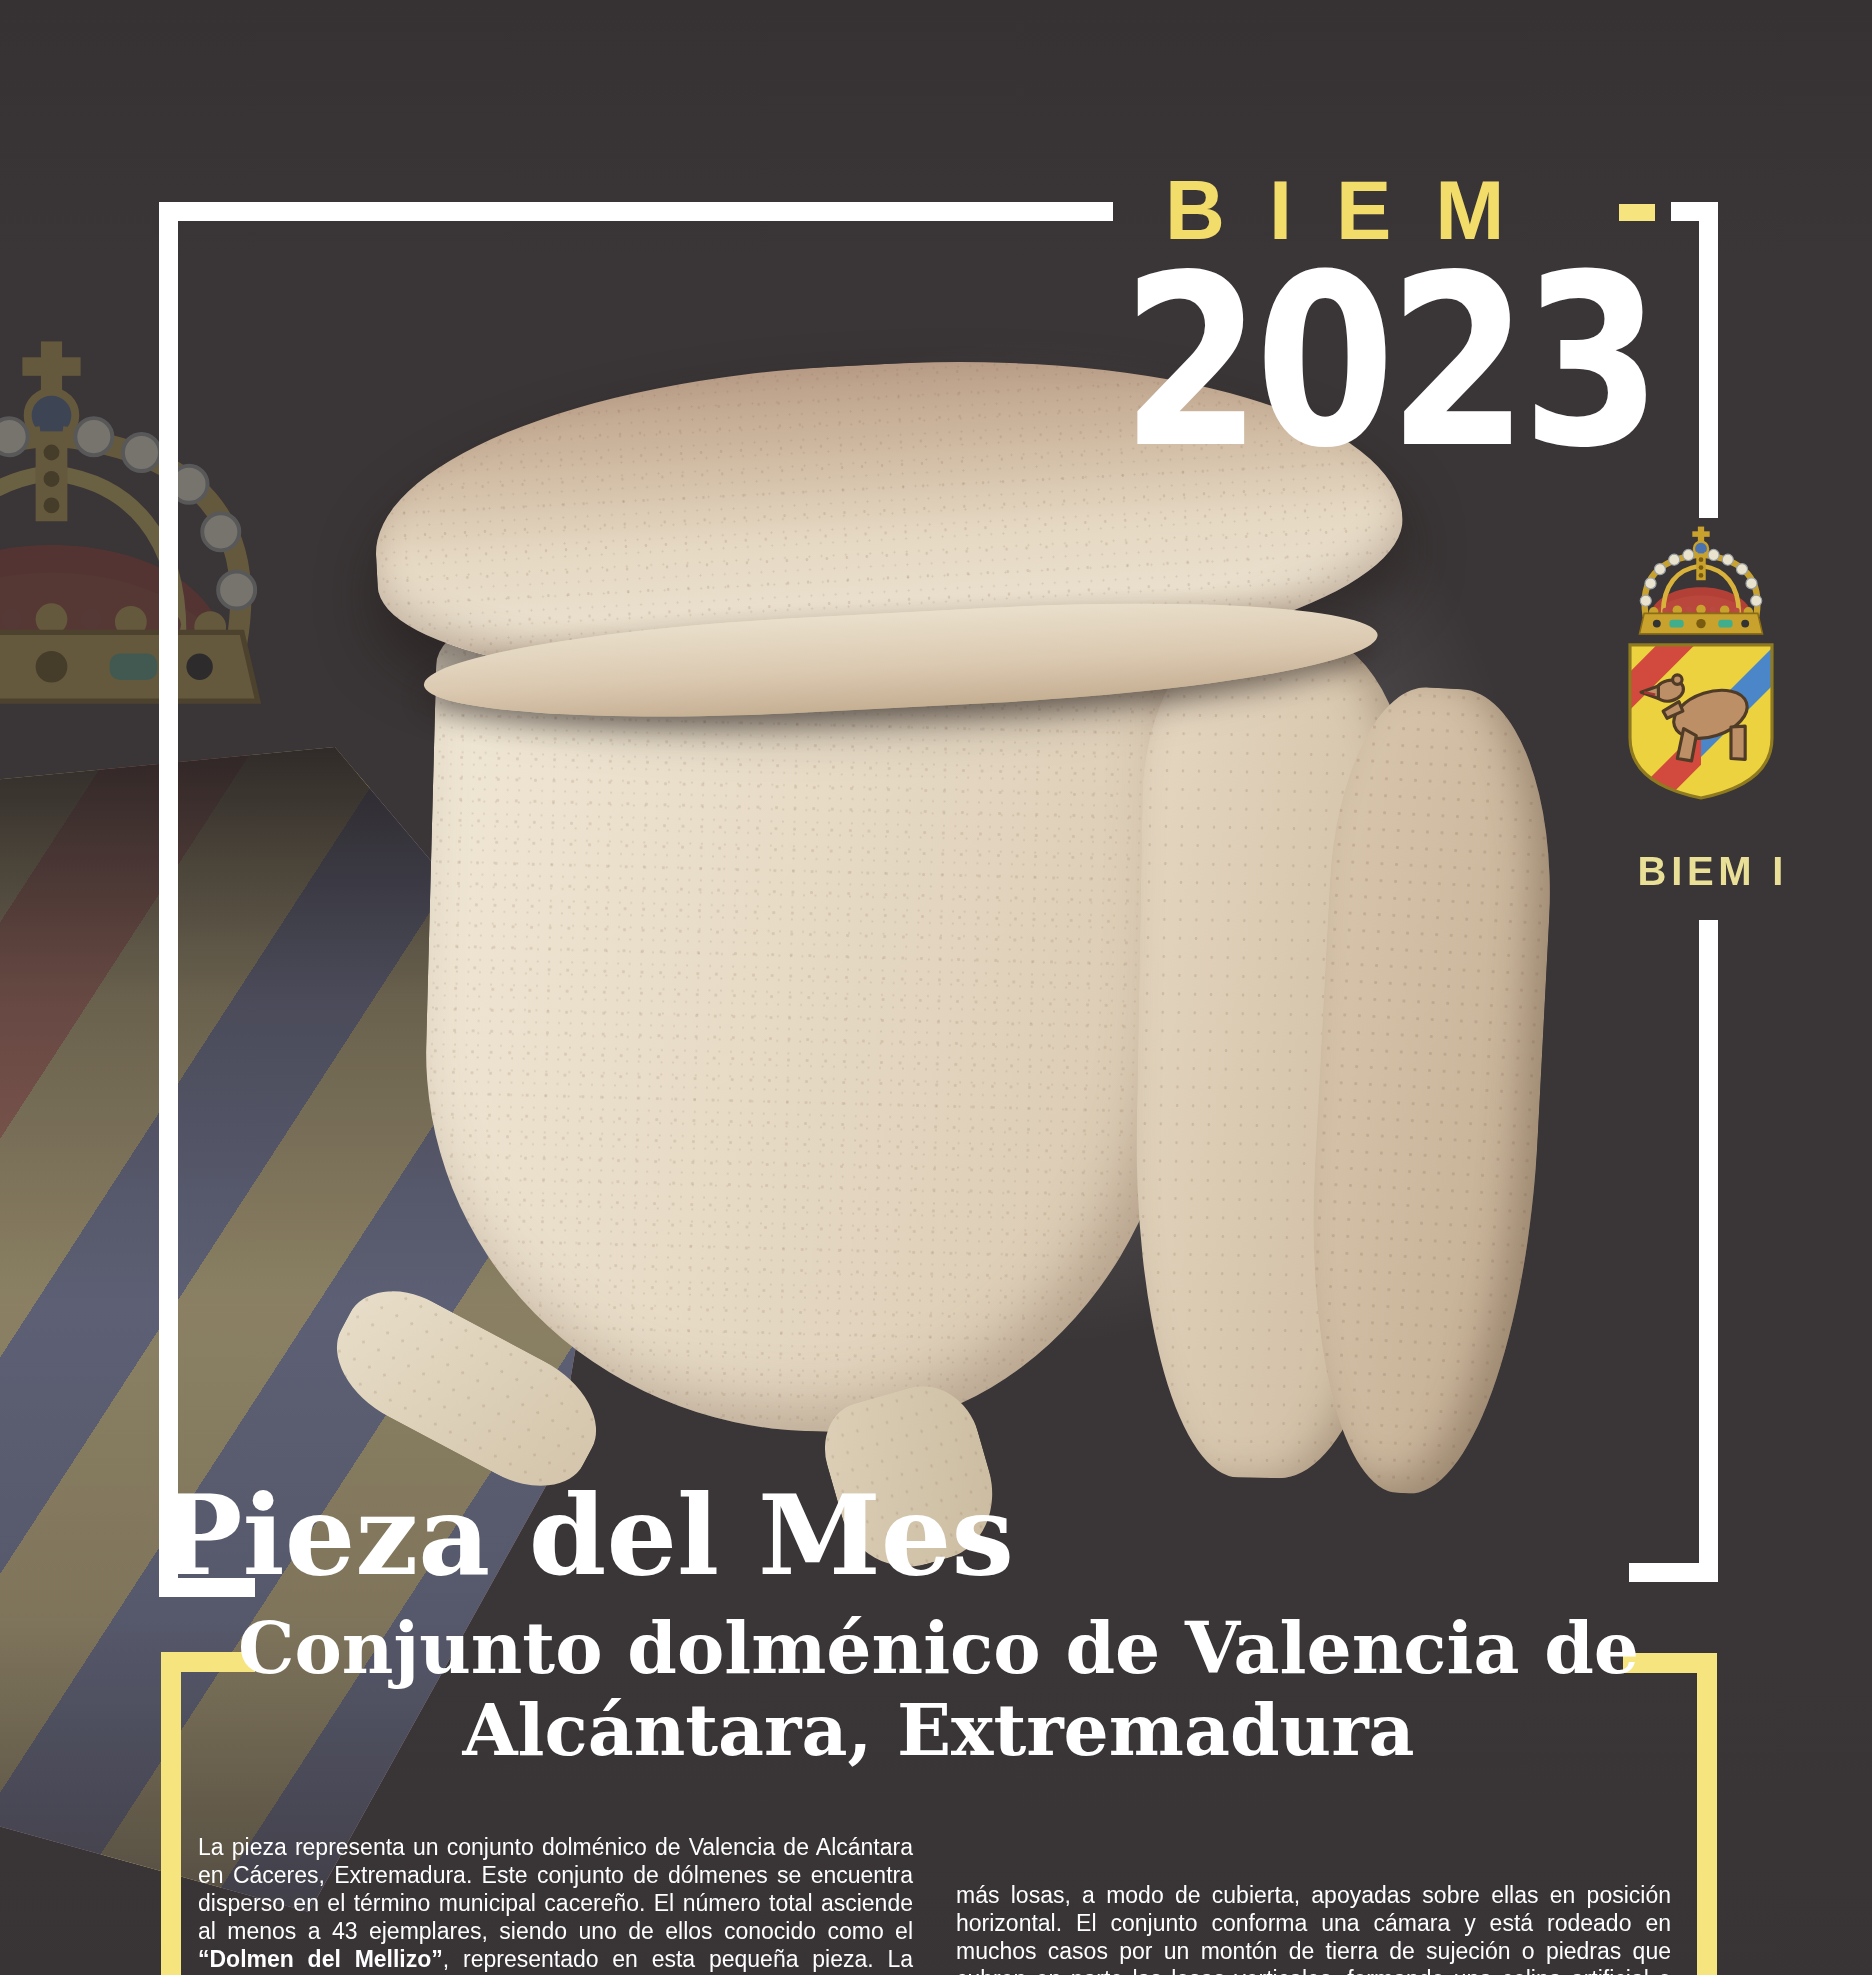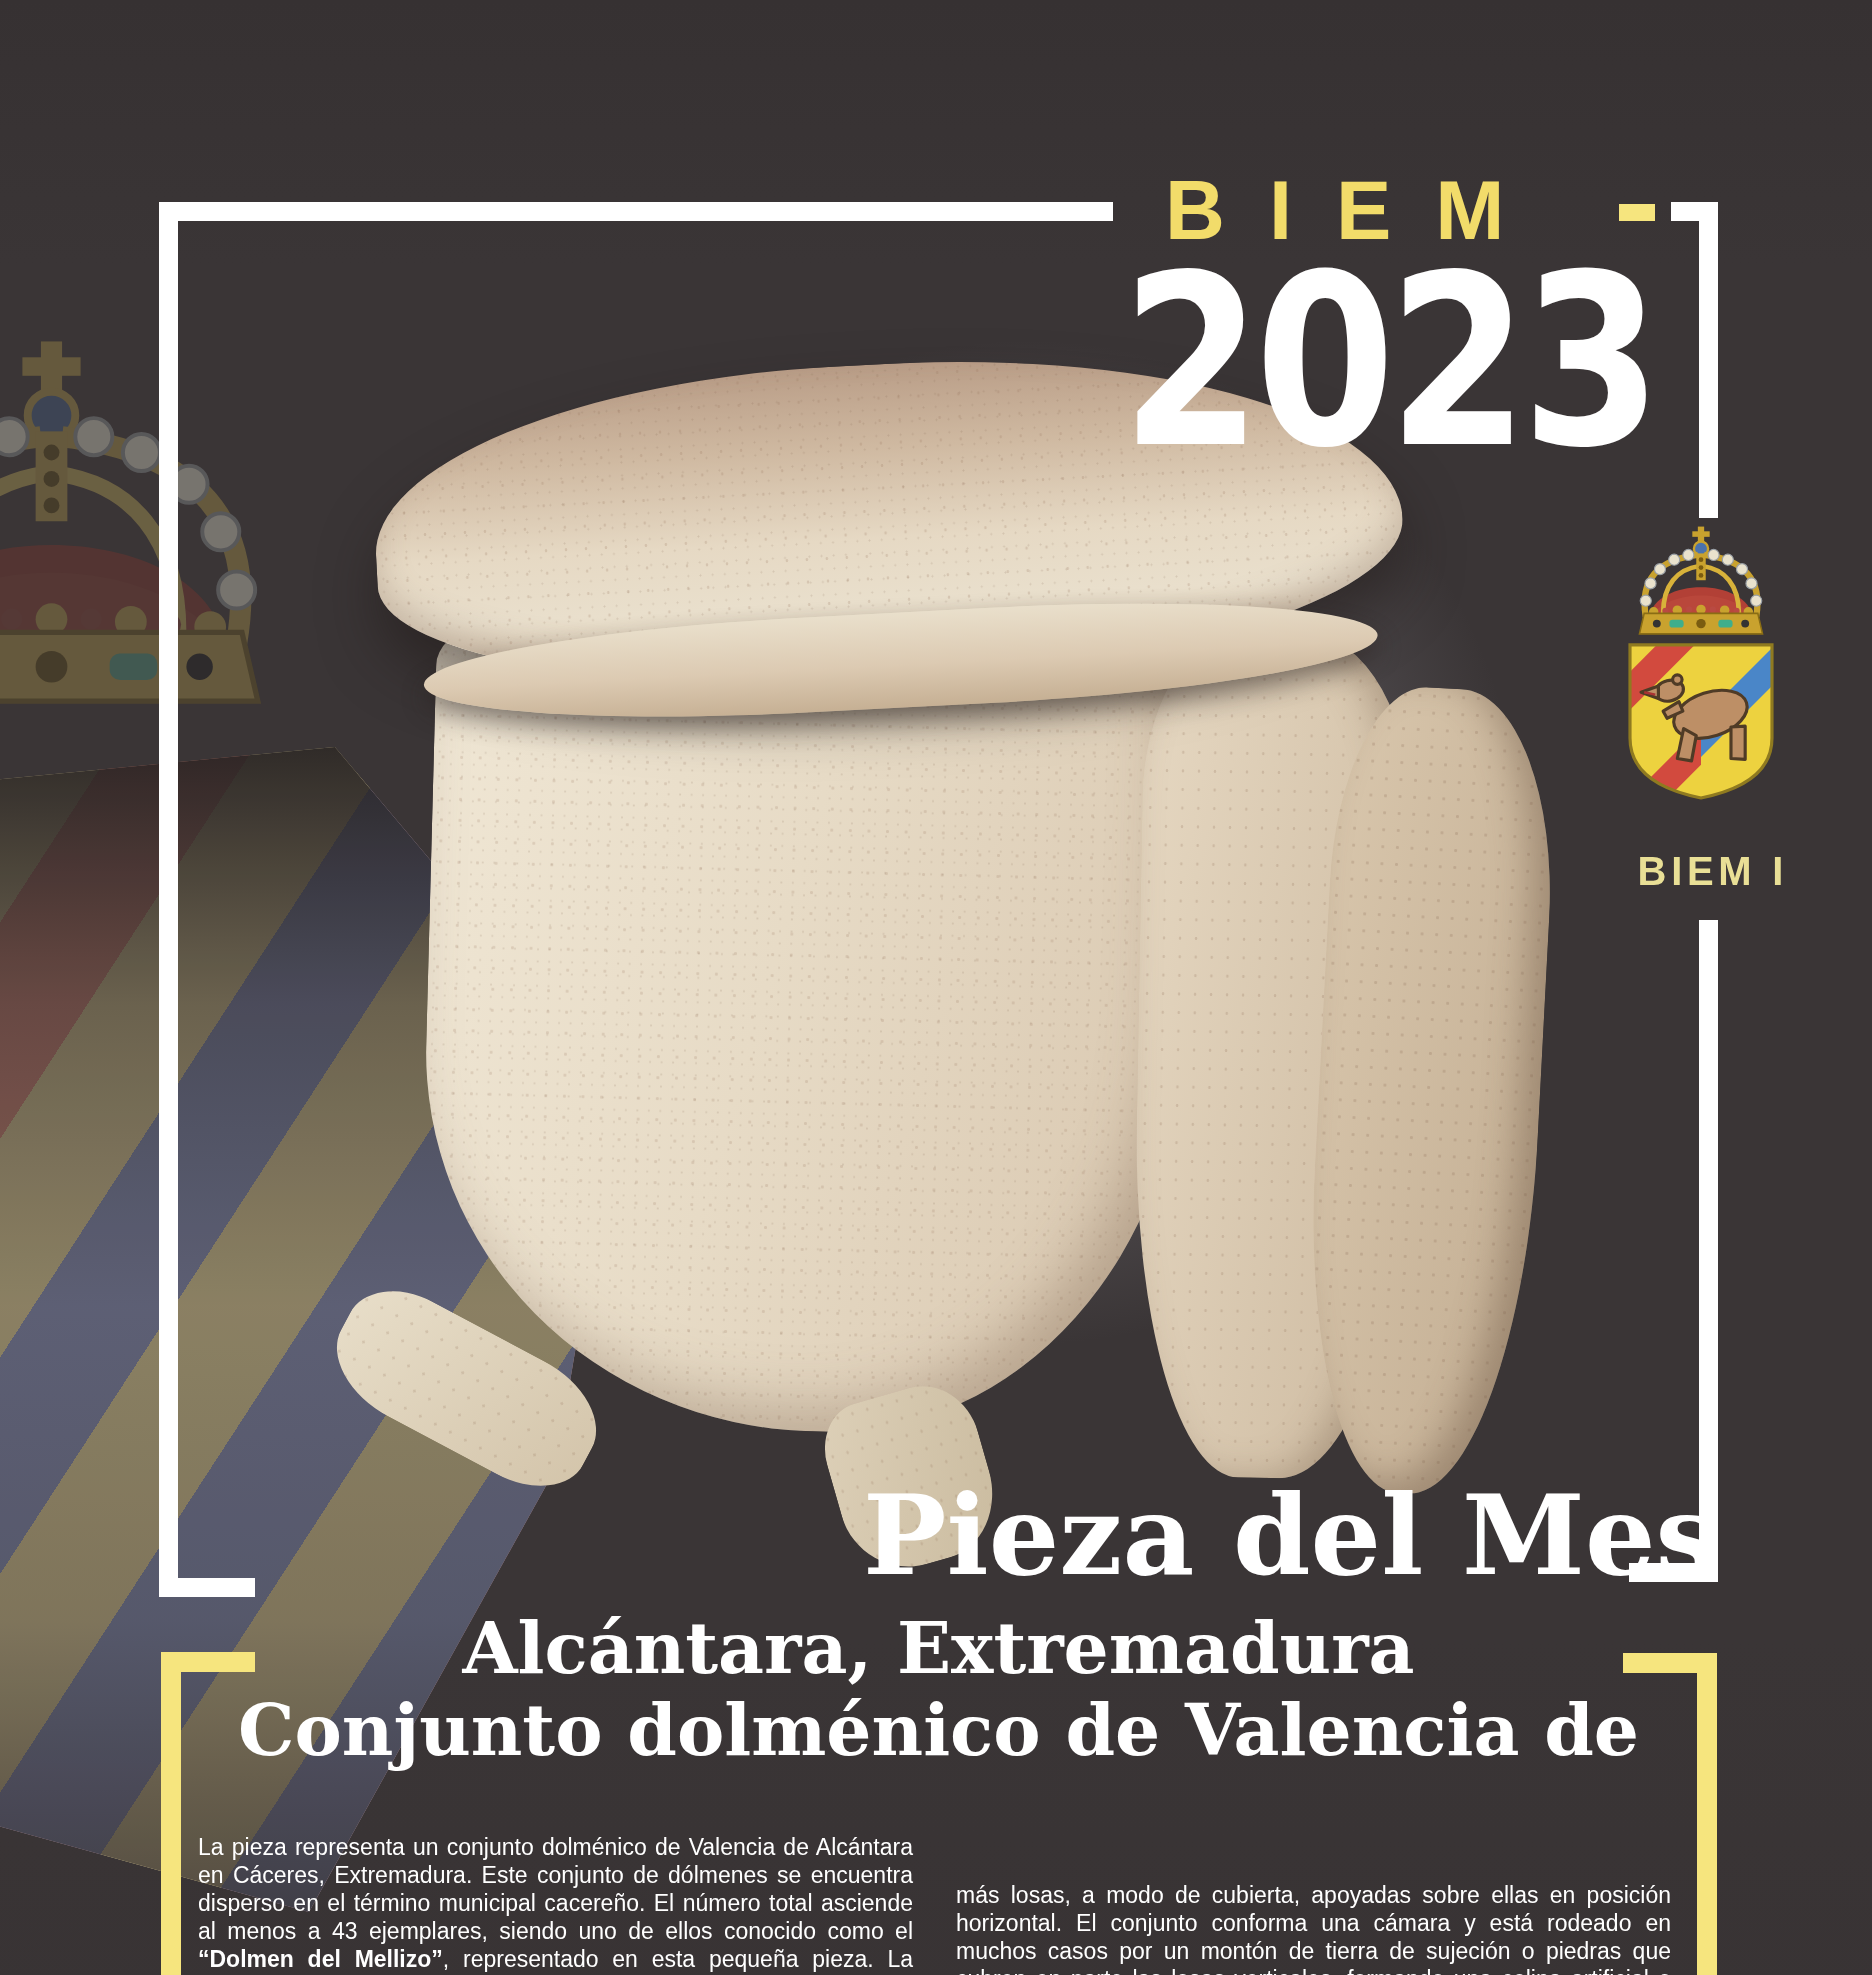--- a/index.html
+++ b/index.html
@@ -92,21 +92,21 @@
         font-size:237px;font-weight:700;letter-spacing:-8px;line-height:1;color:#fff;
         transform:scaleX(.85);transform-origin:100% 50%;white-space:nowrap;}
 
   
   .emblem{position:absolute;left:1614px;top:525px;width:174px;}
   .emblem svg.badge{display:block;width:174px;height:284px;}
   .emblem-label{position:absolute;left:0;top:324px;width:174px;text-align:right;
         font-size:40px;font-weight:700;letter-spacing:4.7px;color:#e9df96;white-space:nowrap;}
 
   
-  .title{position:absolute;left:159px;top:1477px;width:1559px;margin:0;text-align:right;
+  .title{position:absolute;left:159px;top:1477px;width:1559px;margin:0;text-align:left;
          font-family:"DejaVu Serif","Liberation Serif",serif;font-weight:700;
          font-size:111px;line-height:1.05;color:#fff;}
   .subtitle{position:absolute;left:159px;top:1607px;width:1559px;text-align:center;
          font-family:"DejaVu Serif","Liberation Serif",serif;font-weight:700;
          font-size:71px;line-height:1.16;color:#fff;}
 
   
   .col{position:absolute;top:1833px;width:715px;font-size:23px;line-height:28px;
        text-align:justify;color:#fff;}
   .col p{margin:0;}
@@ -242,22 +242,22 @@
           <path d="M-10,24 L4,27" fill="none" stroke="#a33" stroke-width="3"></path>
         </g>
       </g>
       <path d="M20,152 h180 v118 q0,58 -90,76 q-90,-18 -90,-76 z" fill="none" stroke="#8f7a20" stroke-width="4"></path>
     </svg>
     <div class="emblem-label">BIEM I</div>
   </div>
 
   <h1 class="title">Pieza del Mes</h1>
   <div class="subtitle">
+    <div>Conjunto dolménico de Valencia de</div>
     <div>Alcántara, Extremadura</div>
-    <div>Conjunto dolménico de Valencia de</div>
   </div>
 
   <div class="col col-left">
     <p><span>La pieza representa un conjunto dolménico de Valencia de Alcántara en Cáceres, Extremadura. Este conjunto de dólmenes se encuentra disperso en el término municipal cacereño.  El  número total asciende al menos a 43 ejemplares, siendo uno de ellos conocido como el </span><span class="em">“Dolmen del Mellizo”</span><span>, representado en esta pequeña pieza. La escultura fue recibida de la Delegación del Gobierno en Extremadura.</span></p>
 
   </div>
   <div class="col col-right">
     <p>más losas, a modo de cubierta, apoyadas sobre ellas en posición horizontal. El conjunto conforma una cámara y está rodeado en muchos casos por un montón de tierra de sujeción o piedras que cubren en parte las losas verticales, formando una colina artificial o túmulo, distinguible como marca funeraria.</p>
 
   </div>

